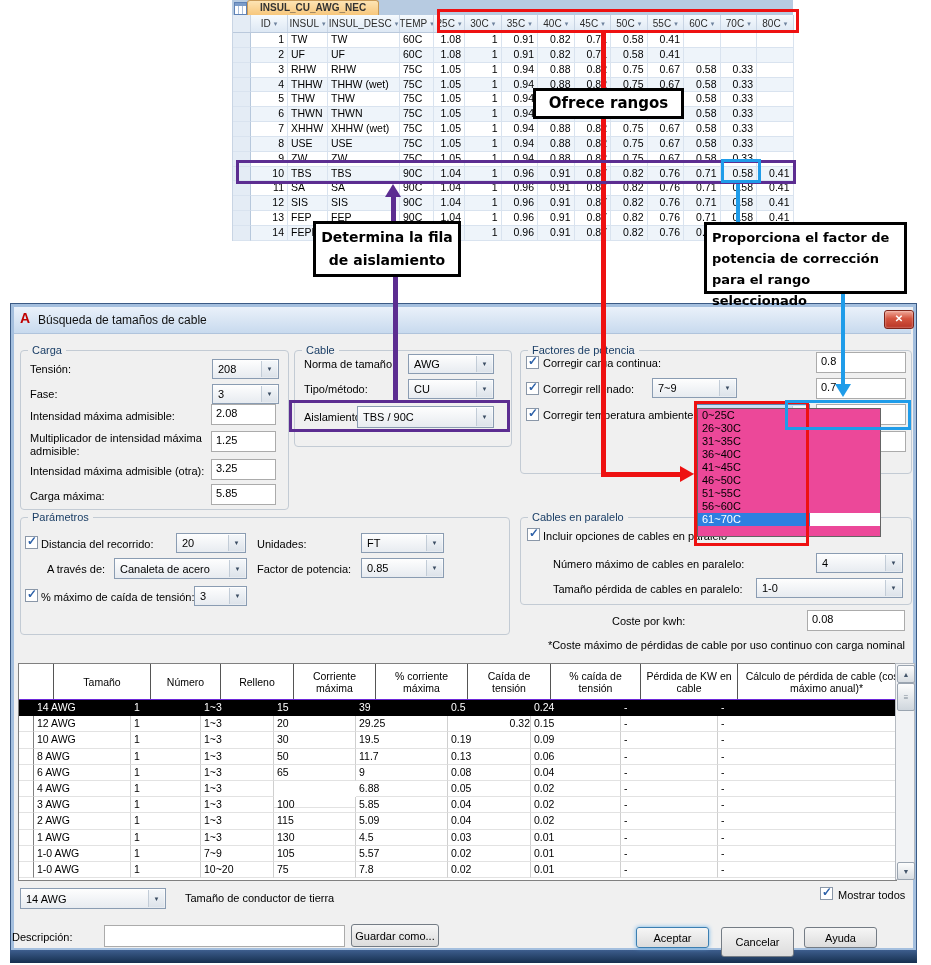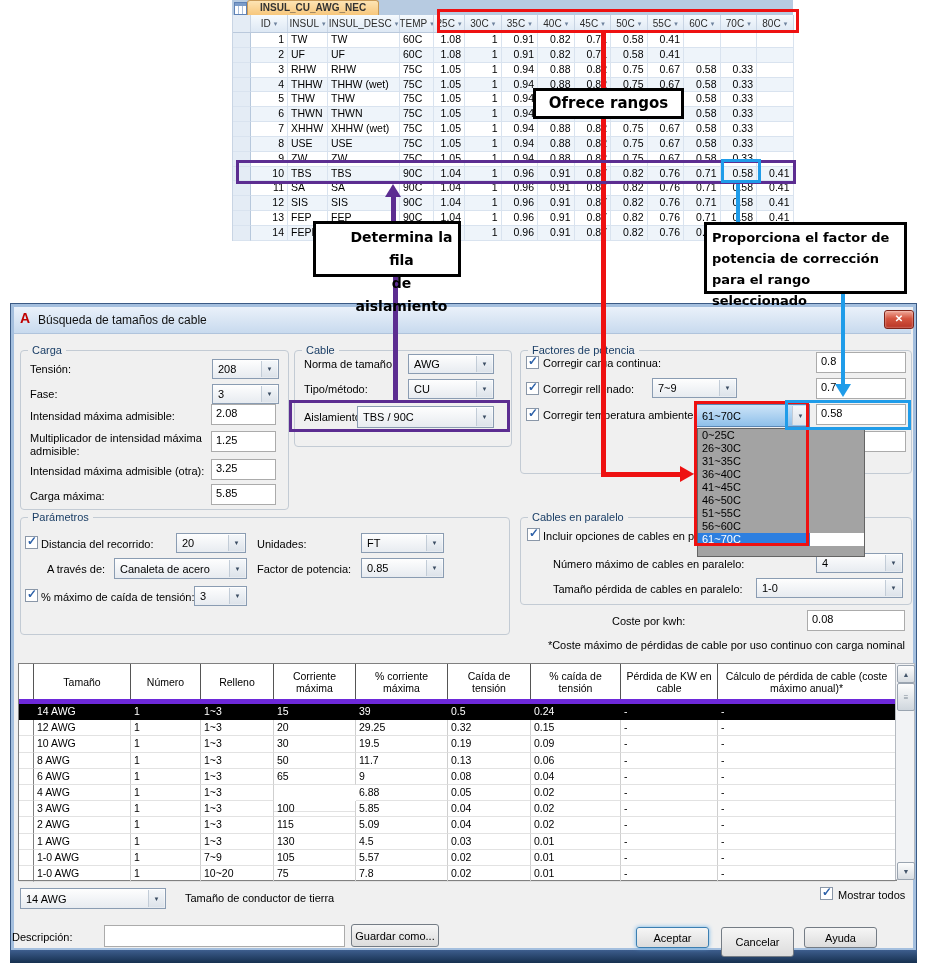--- a/index.html
+++ b/index.html
@@ -51,45 +51,45 @@
     justify-content:center;font-size:6px;color:#3b4d63;border-left:1px solid #c2ccd7;
     background:linear-gradient(#f4f7fa,#dde3ea);}
   .combo.open{background:linear-gradient(#cde4f8,#8fc0ea);border-color:#5a87b5;}
   .cb{position:absolute;width:13px;height:13px;background:#fff;border:1px solid #8a97a8;box-sizing:border-box;}
   .cb .chk{position:absolute;left:1px;top:-3px;font-size:12px;font-weight:bold;color:#2d61a8;}
   .btn{position:absolute;border:1px solid #747c85;border-radius:3px;background:linear-gradient(#f6f6f6,#dcdcdc);
     font-size:11px;text-align:center;box-sizing:border-box;display:flex;align-items:center;justify-content:center;}
   .btn.def{border-color:#3c7fb1;box-shadow:0 0 4px #6db3e8;}
   
   #rtable{position:absolute;left:18px;top:663px;width:877px;height:216px;background:#fff;border:1px solid #808080;}
-  #rhead{display:flex;height:35px;border-bottom:5px solid #6d28d9;}
+  #rhead{display:flex;height:35px;border-bottom:1px solid #6d28d9;padding-left:20px;}
   .rhc{flex:none;display:flex;align-items:center;justify-content:center;text-align:center;font-size:10.5px;
     line-height:12px;border-right:1px solid #555;box-sizing:border-box;padding:0 2px;}
   .rhc:last-child{border-right:none;}
   .rrow{display:flex;height:16.2px;}
   .rc{flex:none;font-size:10.5px;line-height:15px;padding-left:3px;border-right:1px solid #cfcfcf;
     border-bottom:1px solid #e2e2e2;box-sizing:border-box;white-space:nowrap;overflow:hidden;}
   .rc:last-child{border-right:none;}
   .rselcell{border-right:1px solid #808080;}
   .rrow.rsel{background:#000;color:#fff;}
   .rrow.rsel .rc{border-color:#000;}
   .sb{position:absolute;left:895px;top:663px;width:20px;height:217px;background:#f2f3f5;border:1px solid #b5bac1;box-sizing:border-box;}
   .sbtn{position:absolute;left:1px;width:16px;height:16px;border:1px solid #9aa4b0;border-radius:2px;
     background:linear-gradient(#fdfdfd,#d8dde2);font-size:7px;color:#44566b;display:flex;align-items:center;justify-content:center;}
   .sthumb{position:absolute;left:1px;top:19px;width:16px;height:26px;border:1px solid #9aa4b0;border-radius:2px;
     background:linear-gradient(#fdfdfd,#cfd6dd);font-size:8px;color:#7b8794;display:flex;align-items:center;justify-content:center;}
   
-  #droplist{position:absolute;left:697px;top:428px;width:168px;height:129px;background:#a3a3a3;border:1px solid #646464;box-sizing:border-box;}
+  #droplist{position:absolute;left:697px;top:408px;width:184px;height:129px;background:#ec4899;border:1px solid #646464;box-sizing:border-box;}
   .dli{height:13px;line-height:13px;font-size:11px;padding-left:4px;white-space:nowrap;}
   .dli.dlisel{background:linear-gradient(90deg,#2d7fe0 0,#2d7fe0 112px,#fff 112px);color:#fff;}
   
   .rect{position:absolute;border:3px solid;box-sizing:border-box;pointer-events:none;}
   .line{position:absolute;pointer-events:none;}
   .red{border-color:#ee1111;} .redbg{background:#ee1111;}
-  .purple{border-color:#5c2d91;padding-left:29px;} .purplebg{background:#5c2d91;}
+  .purple{border-color:#5c2d91;} .purplebg{background:#5c2d91;}
   .blue{border-color:#1f9ce9;} .bluebg{background:#1f9ce9;}
   .ann{position:absolute;background:#fff;border:3px solid;box-sizing:border-box;color:#000;
     font-family:"DejaVu Sans",sans-serif;font-weight:bold;}
   .tri{position:absolute;width:0;height:0;pointer-events:none;}
 </style>
 </head>
 <body>
 
 <div class="tabbar">
   <div class="tabicon"></div>
@@ -551,21 +551,21 @@
         <div class="rc" style="width: 97px;">-</div>
         <div class="rc" style="width: 177px;">-</div>
       </div>
       <div class="rrow">
         <div class="rc rselcell" style="width: 15px;"></div>
         <div class="rc" style="width: 97px;">12 AWG</div>
         <div class="rc" style="width: 70px;">1</div>
         <div class="rc" style="width: 73px;">1~3</div>
         <div class="rc" style="width: 82px;">20</div>
         <div class="rc" style="width: 92px;">29.25</div>
-        <div class="rc" style="width: 83px;">0.32</div>
+        <div class="rc" style="width: 83px; text-align: right;">0.32</div>
         <div class="rc" style="width: 90px;">0.15</div>
         <div class="rc" style="width: 97px;">-</div>
         <div class="rc" style="width: 177px;">-</div>
       </div>
       <div class="rrow">
         <div class="rc rselcell" style="width: 15px;"></div>
         <div class="rc" style="width: 97px;">10 AWG</div>
         <div class="rc" style="width: 70px;">1</div>
         <div class="rc" style="width: 73px;">1~3</div>
         <div class="rc" style="width: 82px;">30</div>

